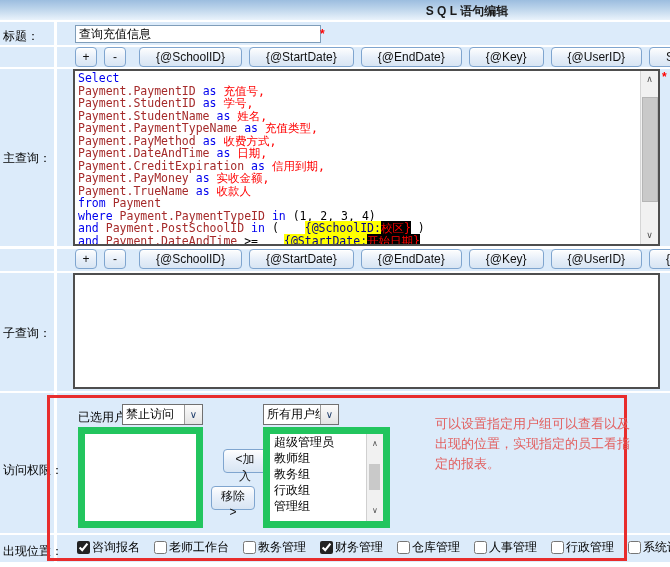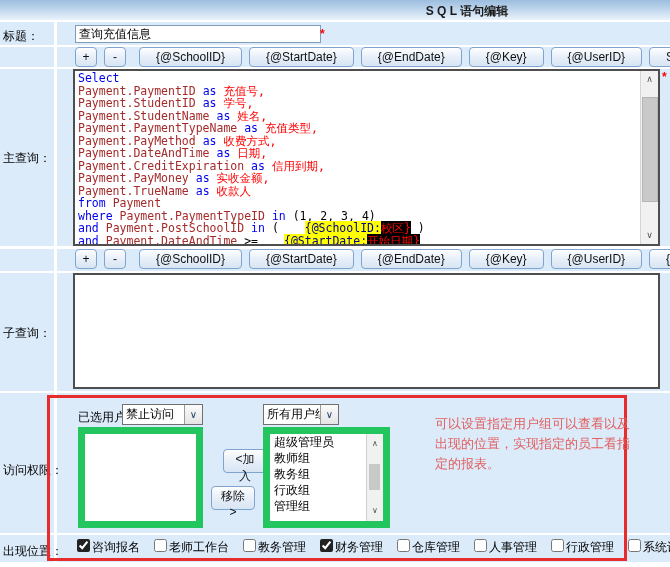--- a/index.html
+++ b/index.html
@@ -79,21 +79,21 @@
   .lb-sb .arr.dn{bottom:2px;}
   .lb-sb .thumb{position:absolute;left:2px;width:11px;top:30px;height:26px;background:#c9c9c9;}
   .movebtn{position:absolute;width:44px;height:24px;font-size:12px;color:#111;cursor:pointer;
            border:1px solid #7fa5cf;border-radius:4px;font-family:inherit;
            background:linear-gradient(180deg,#fefefe 0%,#e7eff9 50%,#d8e5f3 100%);}
   .note{position:absolute;left:435px;top:414px;width:208px;color:#e26060;font-size:13px;
         line-height:20px;white-space:pre-line;}
 
   
   .cbrow{position:absolute;left:77px;top:539px;display:flex;align-items:center;gap:14px;}
-  .cb-item{display:flex;align-items:flex-start;gap:2px;cursor:pointer;white-space:nowrap;}
+  .cb-item{display:flex;align-items:center;gap:2px;cursor:pointer;white-space:nowrap;}
   .cb-item input{width:13px;height:13px;margin:0;accent-color:#222;}
 </style>
 </head>
 <body>
 
 <div id="app">
 
   <div class="bg"></div>
   <div class="wline" style="top:20px;height:2px;"></div>
   <div class="wline" style="top:45px;height:2px;"></div>

